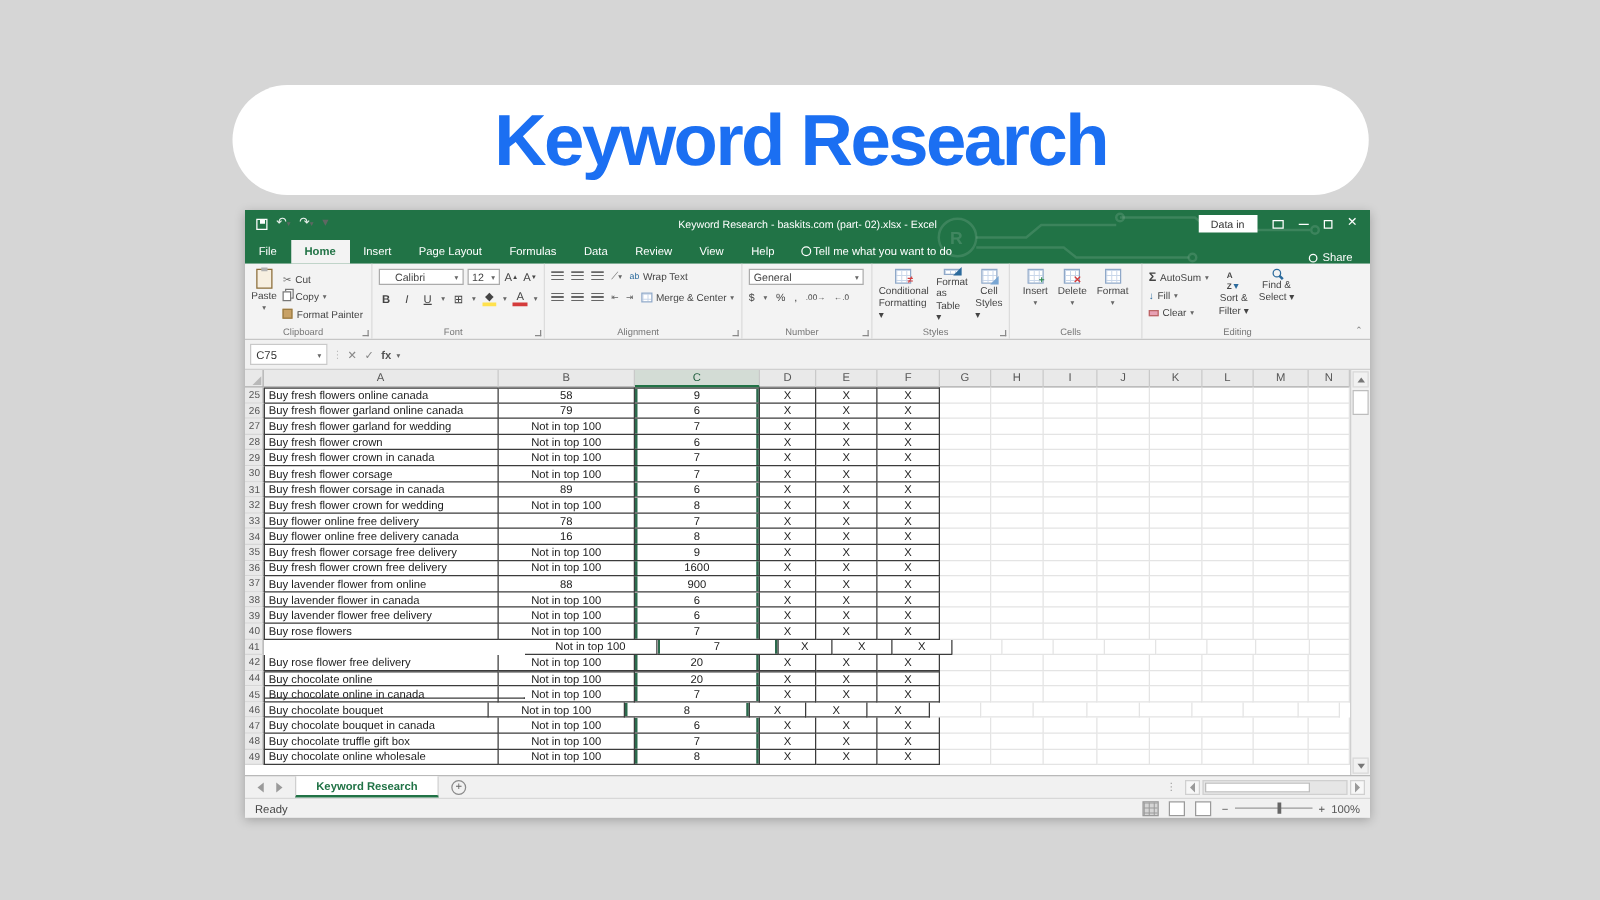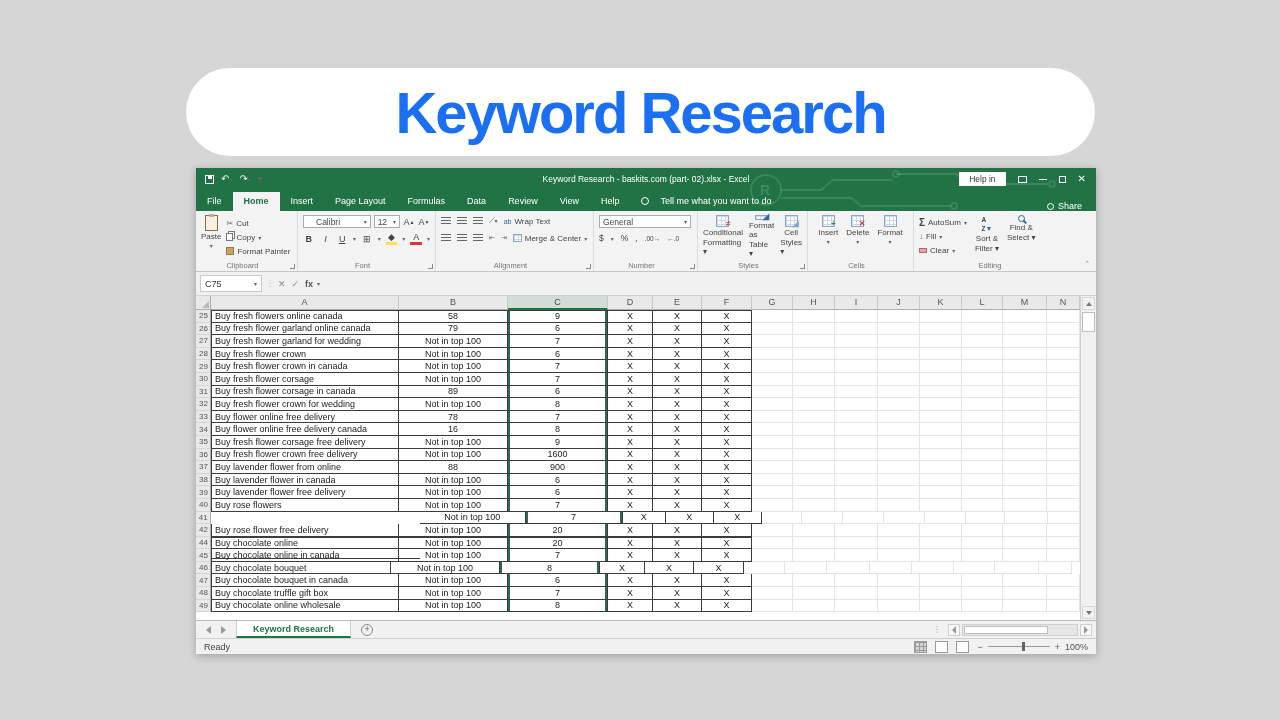--- a/index.html
+++ b/index.html
@@ -28,21 +28,21 @@
   .tbar-right { margin-left:auto; display:flex; align-items:center; gap:12px; padding-right:10px; z-index:2; }
   .signin { background:#fff; color:#333; font-size:8.5px; padding:2px 10px; cursor:pointer; }
   .winbtn { color:#fff; font-size:10px; line-height:10px; }
   .min-ic { display:inline-block; width:8px; height:1px; background:#fff; }
   .rest-ic { display:inline-block; width:7px; height:7px; border:1px solid #fff; }
   .ribopt-ic { display:inline-block; width:9px; height:7px; border:1px solid #fff; }
 
   .mbar { position:relative; z-index:1; height:21px; display:flex; align-items:flex-end; color:#fff; }
   .mtab { font-size:9px; padding:4px 11px 5px; cursor:pointer; }
   .mtab.active { background:#f3f3f3; color:#217346; font-weight:bold; }
-  .tellme { display:flex; align-items:center; gap:12px; font-size:9px; padding:4px 10px 5px; }
+  .tellme { display:flex; align-items:center; gap:2px; font-size:9px; padding:4px 10px 5px; }
   .bulb { width:8px; height:8px; border:1px solid #fff; border-radius:50%; position:relative; }
   .share-btn { margin-left:auto; display:flex; align-items:center; gap:4px; font-size:9px; padding-right:14px; }
   .person { width:7px; height:7px; border:1px solid #fff; border-radius:50%; }
 
   
   .ribbon { height:61px; background:#f3f3f3; border-bottom:1px solid #c6c6c6; display:flex; position:relative; color:#444; }
   .rgroup { position:relative; border-right:1px solid #dcdcdc; padding:4px 5px 13px; height:100%; }
   .rglabel { position:absolute; bottom:1px; left:0; right:8px; text-align:center; font-size:7.5px; color:#777; white-space:nowrap; }
   .launcher { position:absolute; right:2px; bottom:2px; width:5px; height:5px; border-right:1px solid #8a8a8a; border-bottom:1px solid #8a8a8a; }
   .bigbtn { display:flex; flex-direction:column; align-items:center; justify-content:flex-start; font-size:8px; gap:1px; cursor:pointer; color:#444; }
@@ -151,21 +151,21 @@
 
     <div class="tbar">
       <div class="qat">
         <span class="save-ic"></span>
         <span class="g">↶<span class="car">▾</span></span>
         <span class="g">↷<span class="car">▾</span></span>
         <span class="g car">▾</span>
       </div>
       <div class="tbar-title">Keyword Research - baskits.com (part- 02).xlsx - Excel</div>
       <div class="tbar-right">
-        <span class="signin">Help in</span>
+        <span class="signin">Data in</span>
         <span class="ribopt-ic"></span>
         <span class="min-ic"></span>
         <span class="rest-ic"></span>
         <span class="winbtn">✕</span>
       </div>
     </div>
 
     <div class="mbar">
       <span id="menu-tabs" style="display:flex;text-align:center;">
           <span class="mtab">File</span>

